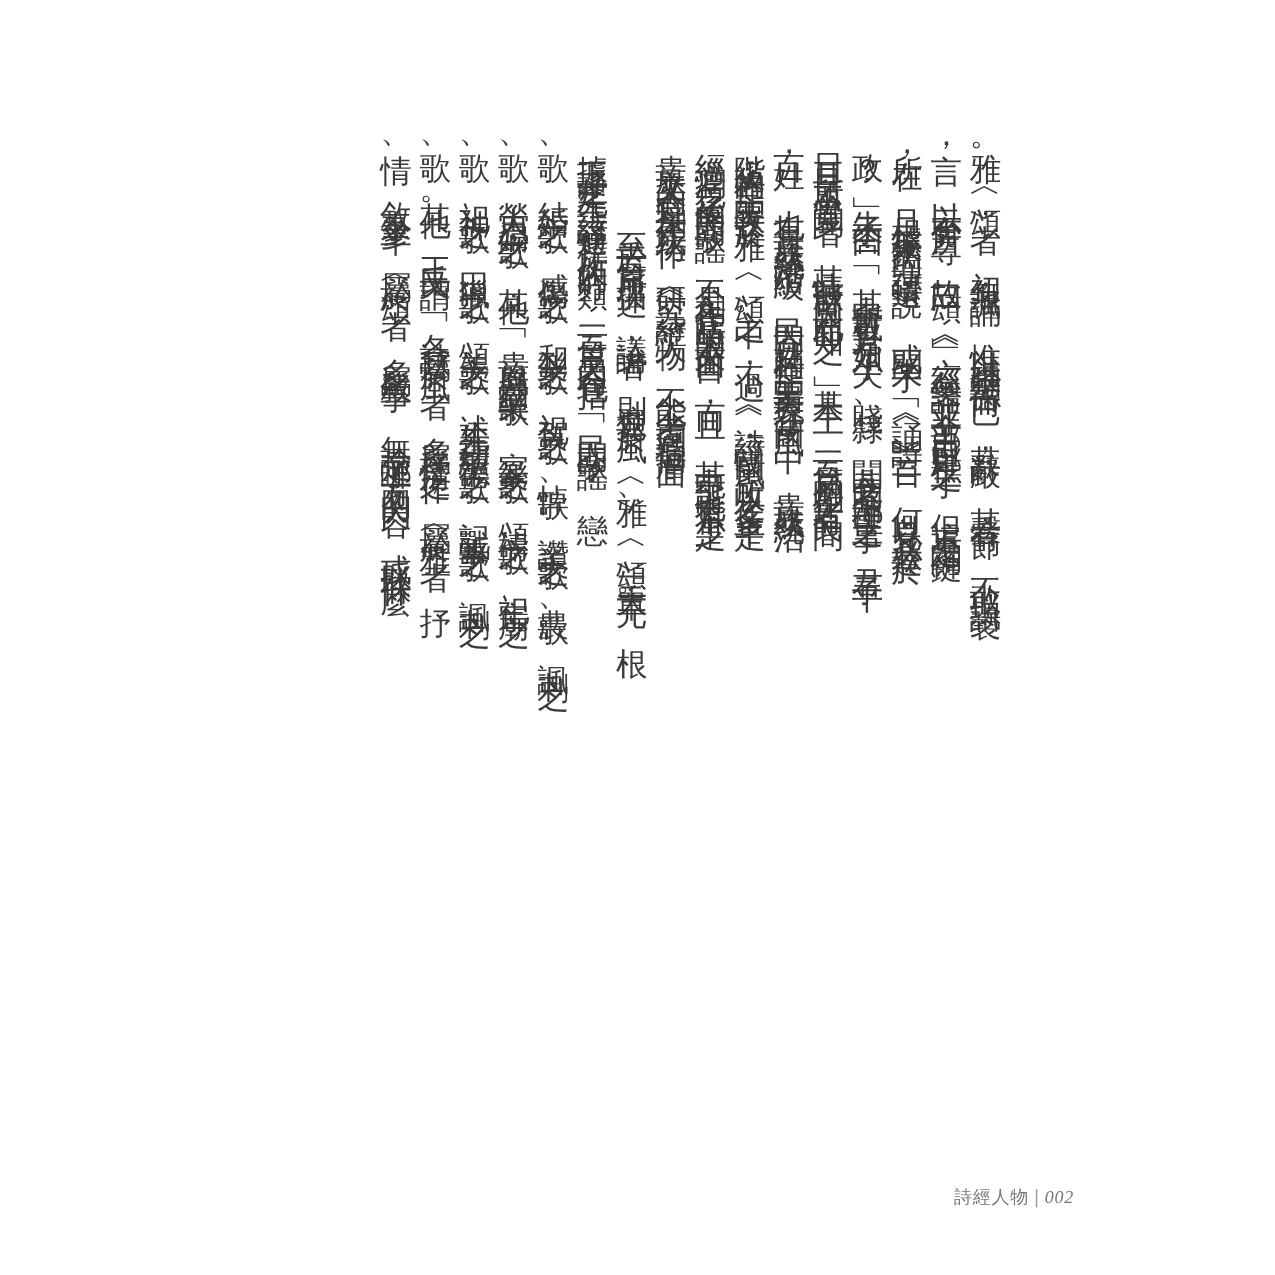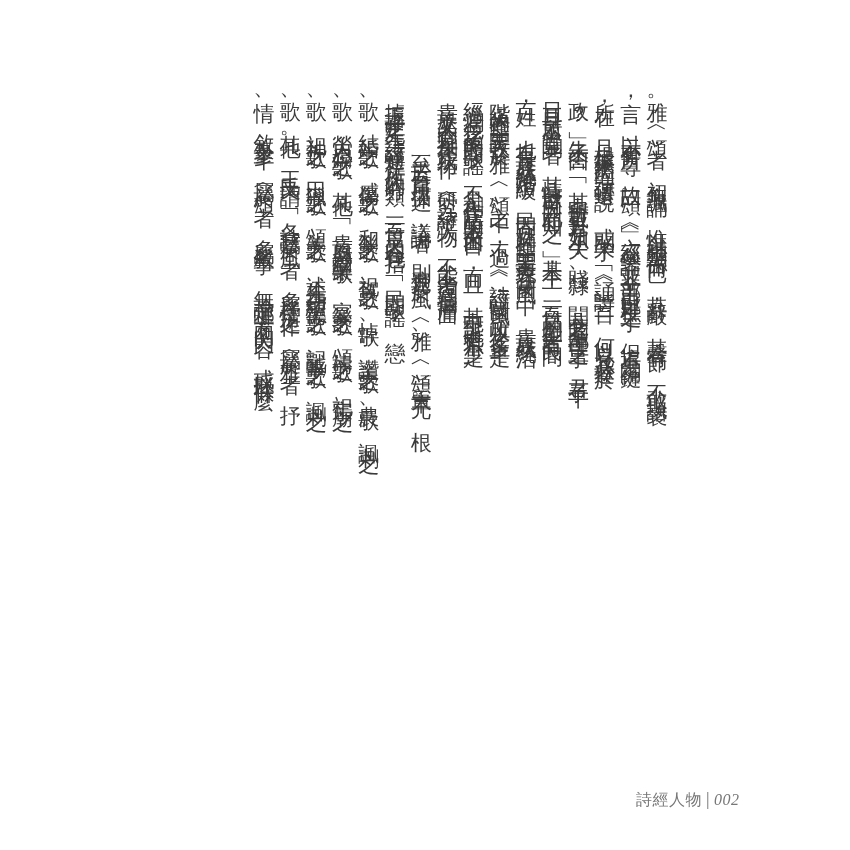--- a/index.html
+++ b/index.html
@@ -39,21 +39,21 @@
     margin: 0;
     padding: 0;
   }
   .col.indent {
     padding-top: 52px;
   }
   .footer {
     position: absolute;
     left: 592px;
     top: 790px;
-    font-size: 16px;
+    font-size: 12px;
     color: #777777;
     letter-spacing: 0.5px;
     white-space: nowrap;
     padding-left: 44px;
   }
   .footer .sep {
     display: inline-block;
     margin: 0 3px;
     color: #999999;
   }

